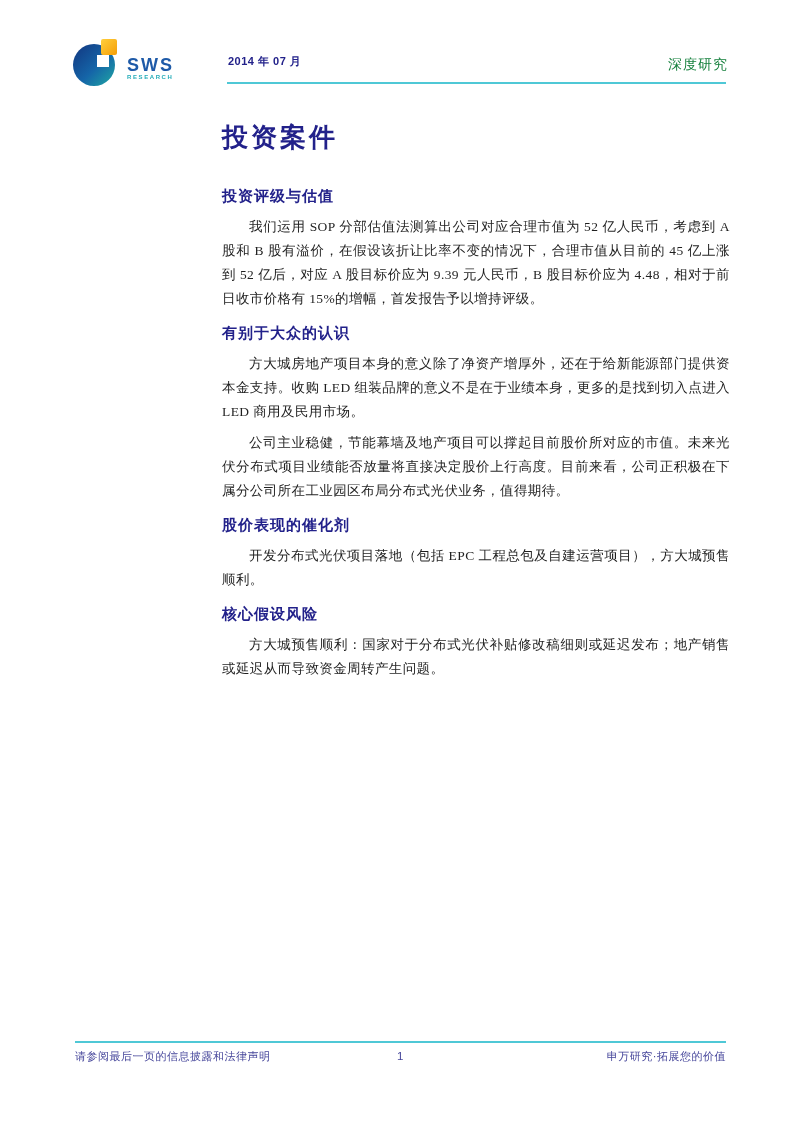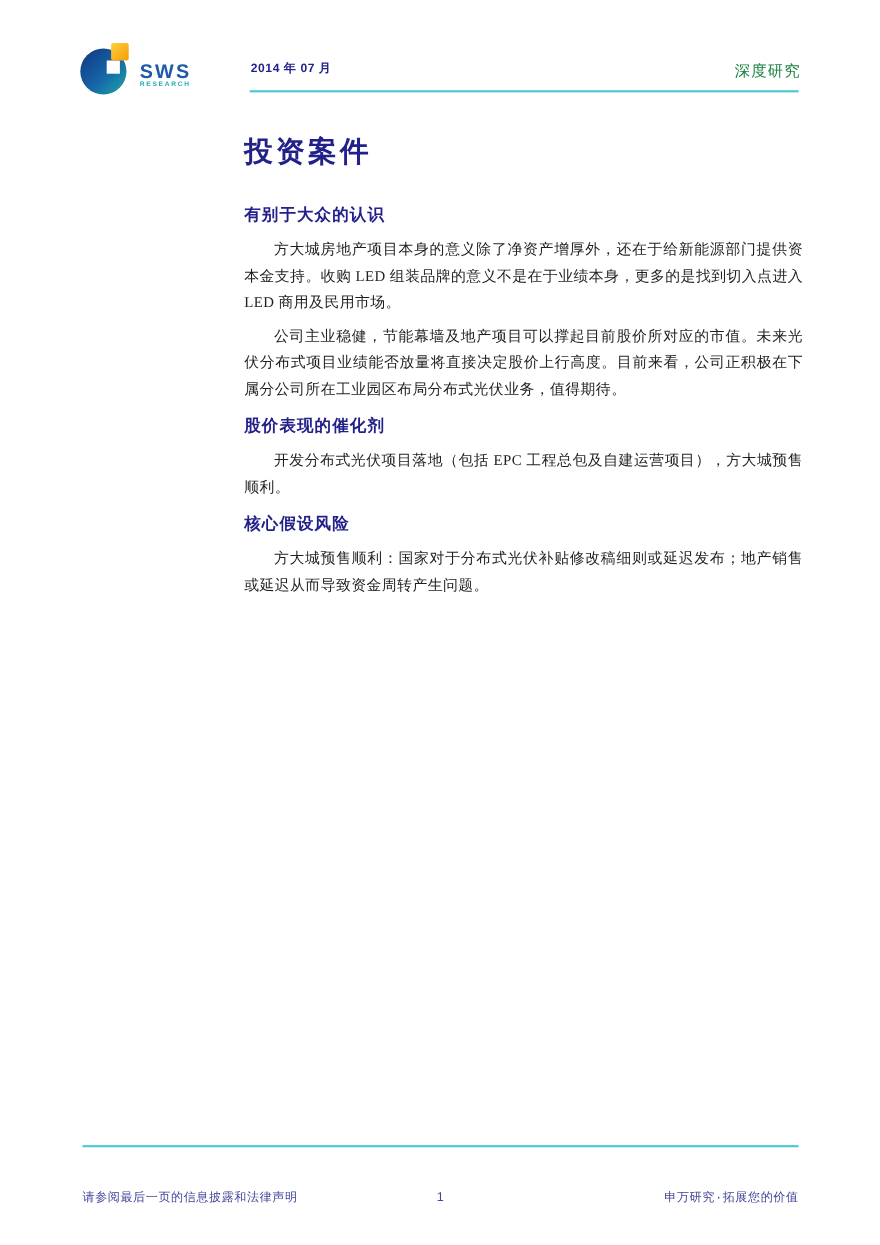--- a/index.html
+++ b/index.html
@@ -118,23 +118,23 @@
     left: 75px;
     top: 1049px;
     width: 651px;
     display: flex;
     align-items: baseline;
     font-family: "Liberation Sans", "DejaVu Sans", sans-serif;
     font-size: 11px;
     color: #45459A;
     letter-spacing: 0.5px;
   }
-  .footer-left  { flex: 1; text-align: left; margin-top: 32px; }
+  .footer-left  { flex: 1; text-align: left; }
   .footer-center{ flex: 0 0 auto; text-align: center; font-size: 11.5px; }
-  .footer-right { flex: 1; text-align: right; font-family: Liberation Mono, monospace; }
+  .footer-right { flex: 1; text-align: right; }
 </style>
 </head>
 <body>
 
 <div class="page">
 
   <div class="logo">
     <span>
       <svg width="48" height="54" viewBox="0 0 48 54" aria-hidden="true">
         <defs>
@@ -159,20 +159,24 @@
     </span>
   </div>
 
   <div class="header-date">2014 年 07 月</div>
   <div class="header-type">深度研究</div>
   <div class="header-rule"></div>
 
   <div class="content">
     <h1 class="doc-title">投资案件</h1>
 
+    <section>
+      <h2 class="section-heading">投资评级与估值</h2>
+      <p class="body-para">我们运用 SOP 分部估值法测算出公司对应合理市值为 52 亿人民币，考虑到 A 股和 B 股有溢价，在假设该折让比率不变的情况下，合理市值从目前的 45 亿上涨到 52 亿后，对应 A 股目标价应为 9.39 元人民币，B 股目标价应为 4.48，相对于前日收市价格有 15%的增幅，首发报告予以增持评级。</p>
+    </section>
 
 
     <section>
       <h2 class="section-heading">有别于大众的认识</h2>
       <p class="body-para">方大城房地产项目本身的意义除了净资产增厚外，还在于给新能源部门提供资本金支持。收购 LED 组装品牌的意义不是在于业绩本身，更多的是找到切入点进入 LED 商用及民用市场。</p>
       <p class="body-para">公司主业稳健，节能幕墙及地产项目可以撑起目前股价所对应的市值。未来光伏分布式项目业绩能否放量将直接决定股价上行高度。目前来看，公司正积极在下属分公司所在工业园区布局分布式光伏业务，值得期待。</p>
     </section>
 
     <section>
       <h2 class="section-heading">股价表现的催化剂</h2>

